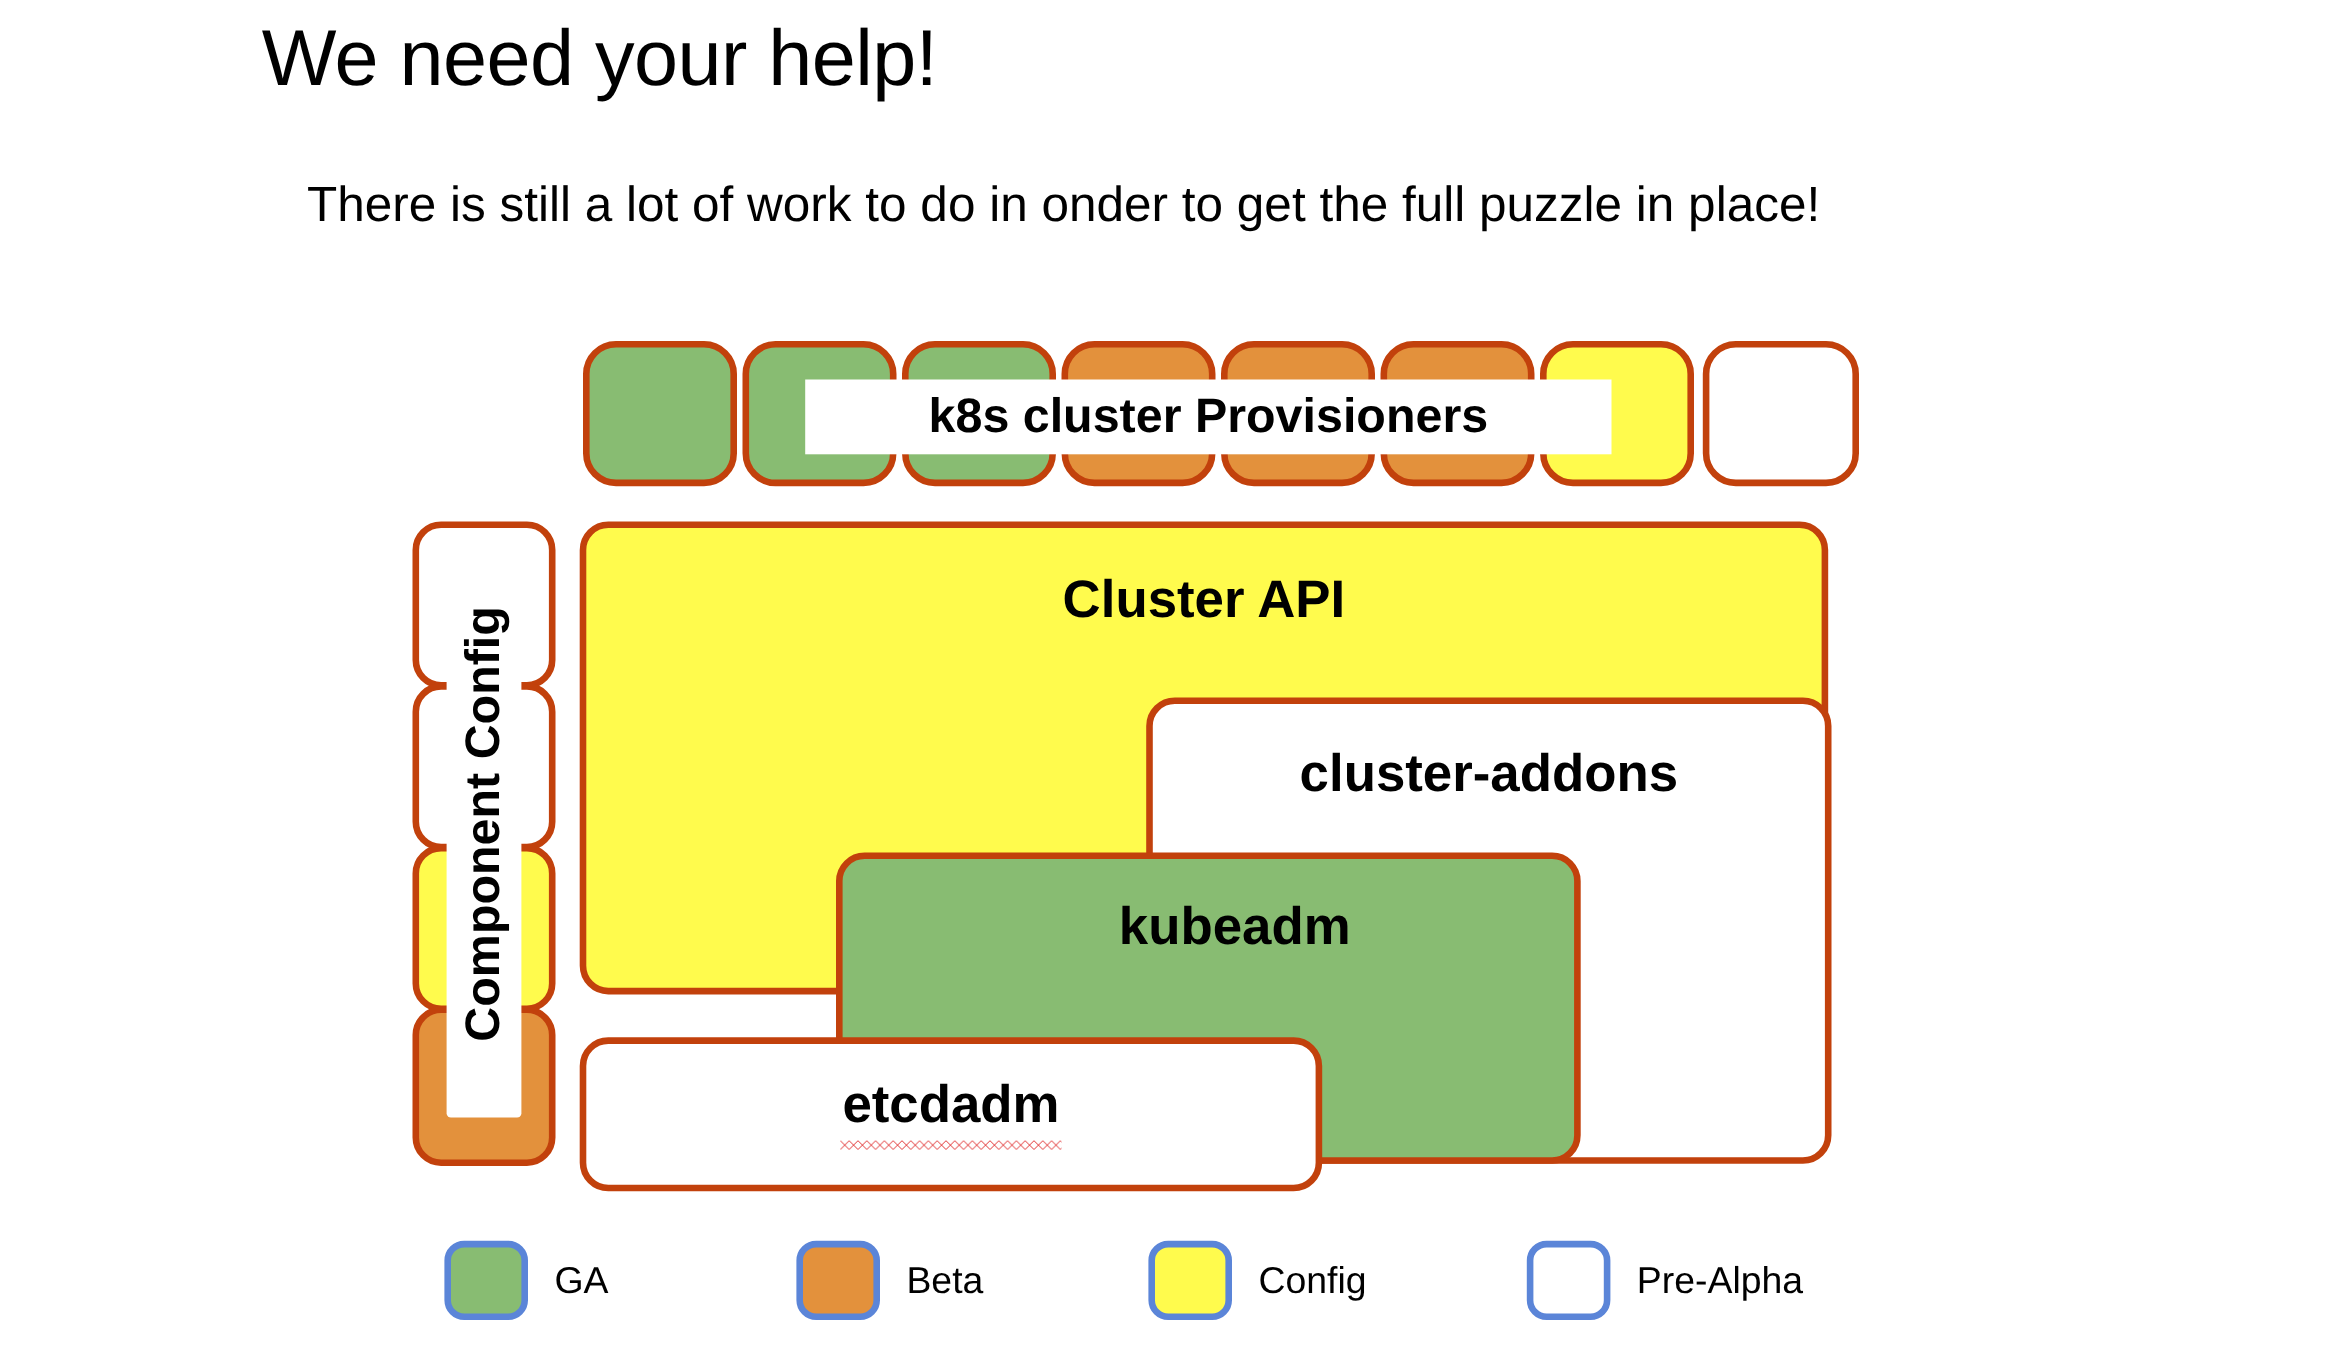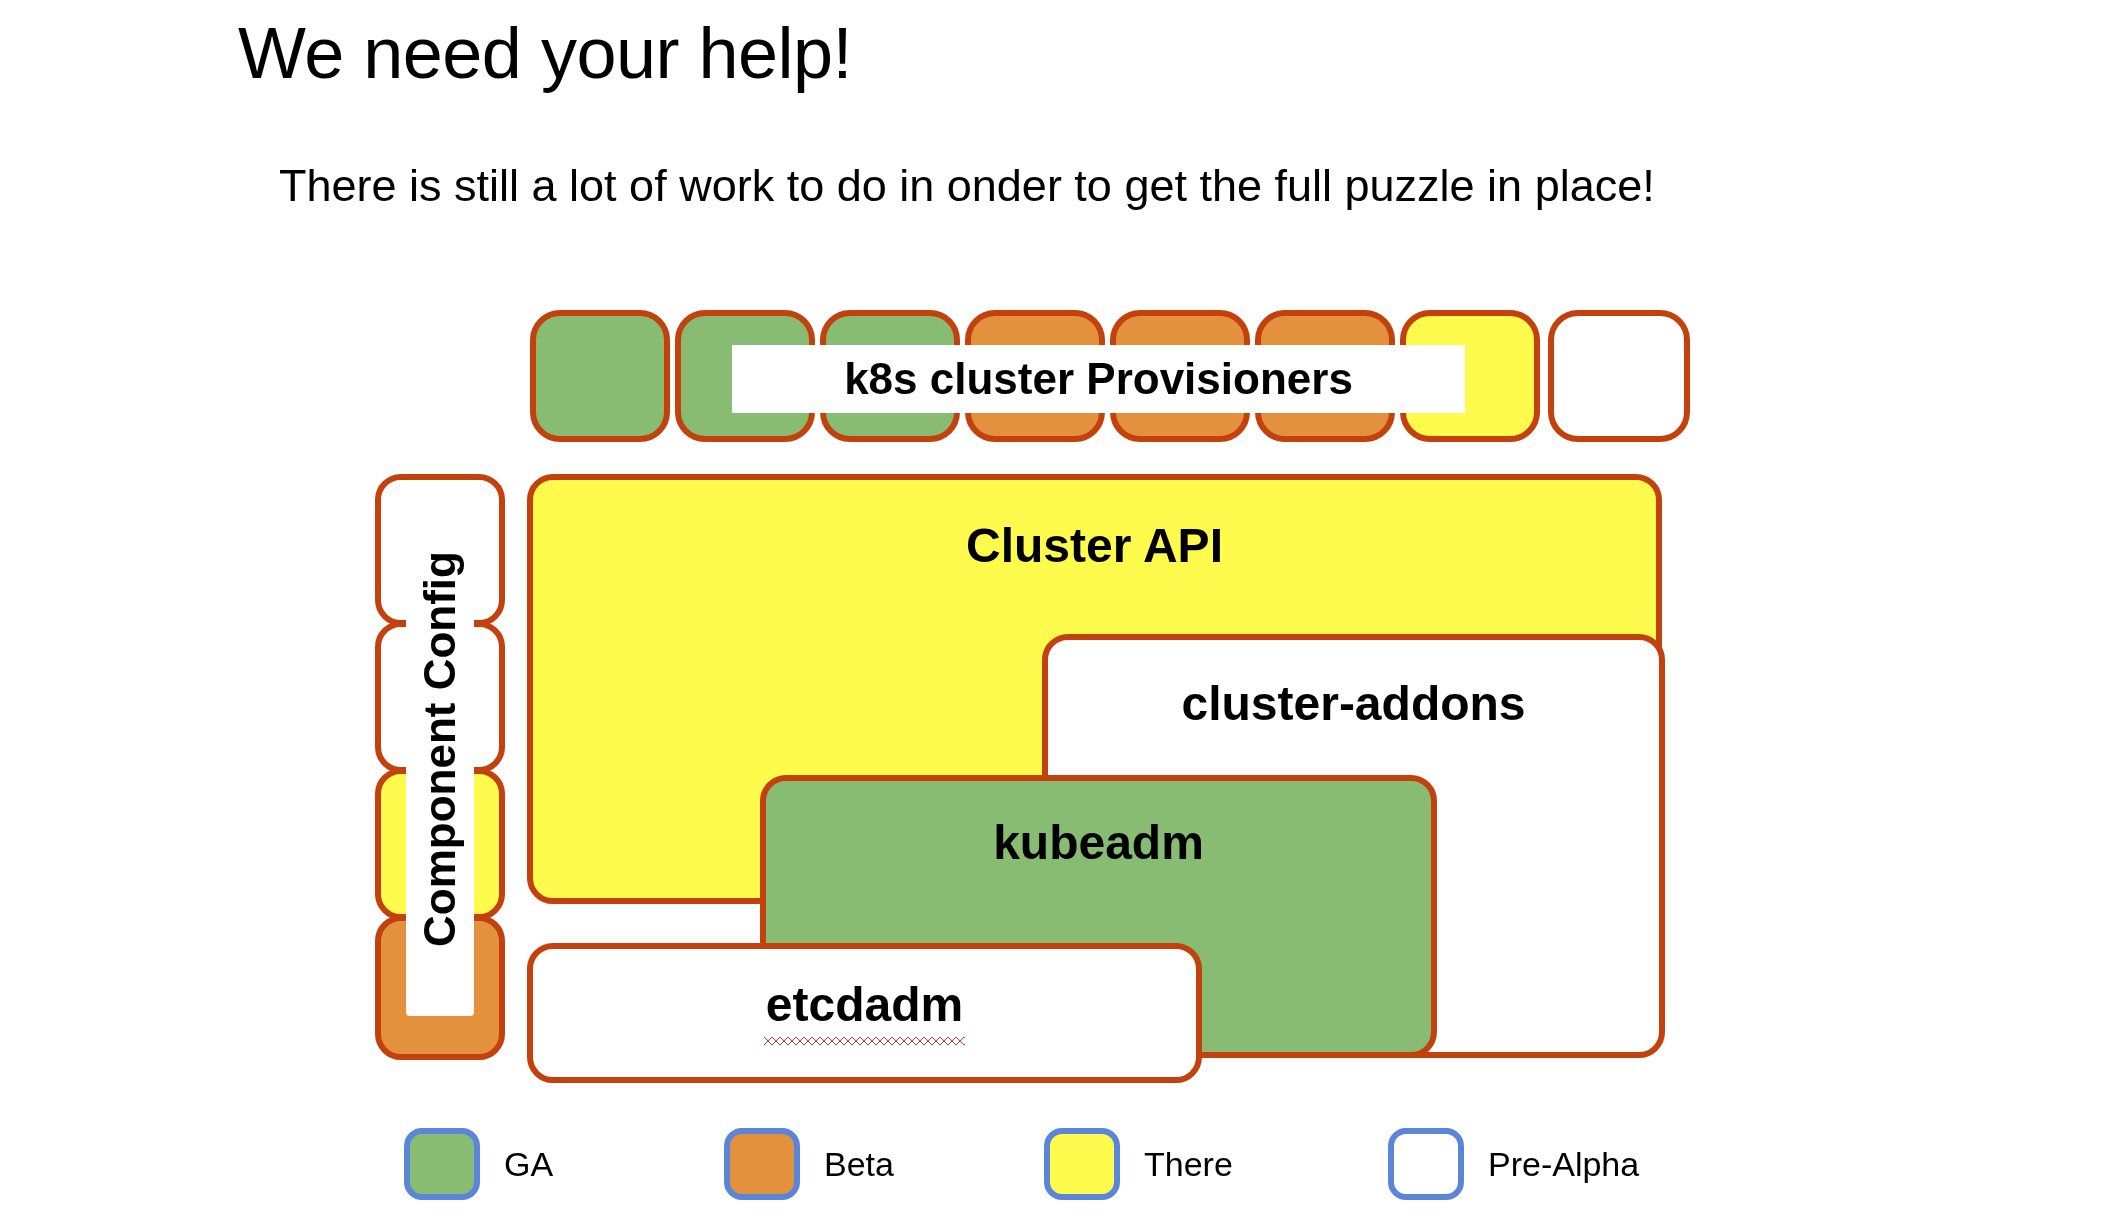--- a/index.html
+++ b/index.html
@@ -135,21 +135,21 @@
     position: absolute;
     left: 0;
     width: 100%;
     text-align: center;
     font-size: 48px;
     font-weight: bold;
     white-space: nowrap;
   }
   #cluster-api-box    .stack-label { top: 38px; }
   #cluster-addons-box .stack-label { top: 36px; }
-  #kubeadm-box        .stack-label { top: 34px; }
+  #kubeadm-box        .stack-label { top: 34px; margin-left: 24px; }
   #etcdadm-box        .stack-label { top: 28px; }
 
   .squiggle {
     position: relative;
     display: inline-block;
   }
   .squiggle::after {
     content: "";
     position: absolute;
     left: -2px;
@@ -238,21 +238,21 @@
     <div class="legend-item" style="position: absolute; left: 0px;">
       <div class="legend-swatch fill-ga"></div>
       <div class="legend-text">GA</div>
     </div>
     <div class="legend-item" style="position: absolute; left: 320px;">
       <div class="legend-swatch fill-beta"></div>
       <div class="legend-text">Beta</div>
     </div>
     <div class="legend-item" style="position: absolute; left: 640px;">
       <div class="legend-swatch fill-alpha"></div>
-      <div class="legend-text">There</div>
+      <div class="legend-text">Config</div>
     </div>
     <div class="legend-item" style="position: absolute; left: 984px;">
       <div class="legend-swatch fill-pre"></div>
       <div class="legend-text">Pre-Alpha</div>
     </div>
   </div>
 
 <div class="blk cc-box fill-pre" style="top: 474px; height: 152px; z-index: 5;"></div>
 <div class="blk cc-box fill-pre" style="top: 621px; height: 152px; z-index: 5;"></div>
 <div class="blk cc-box fill-alpha" style="top: 768px; height: 152px; z-index: 5;"></div>

